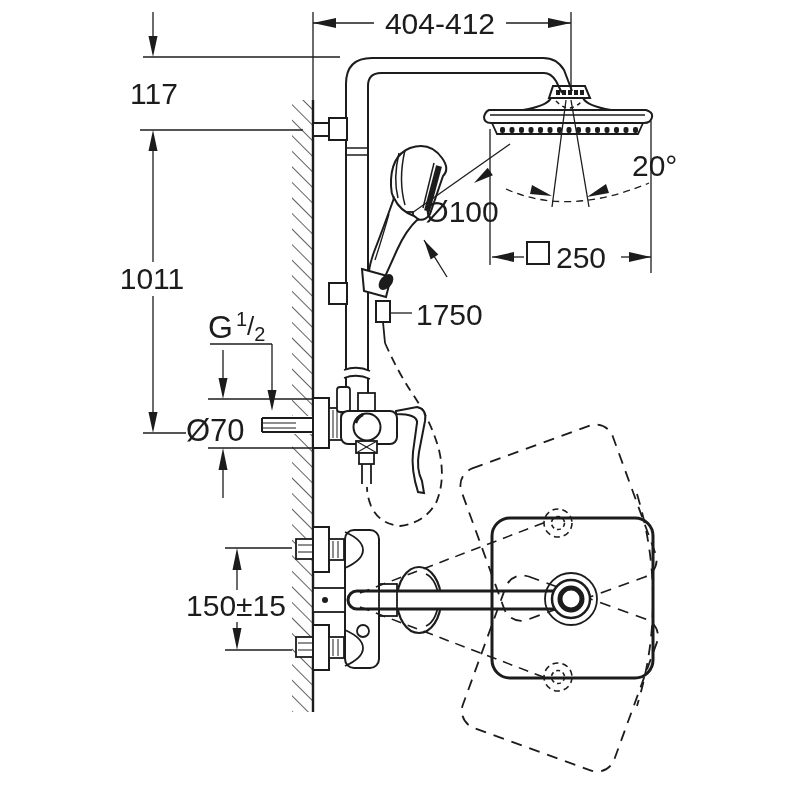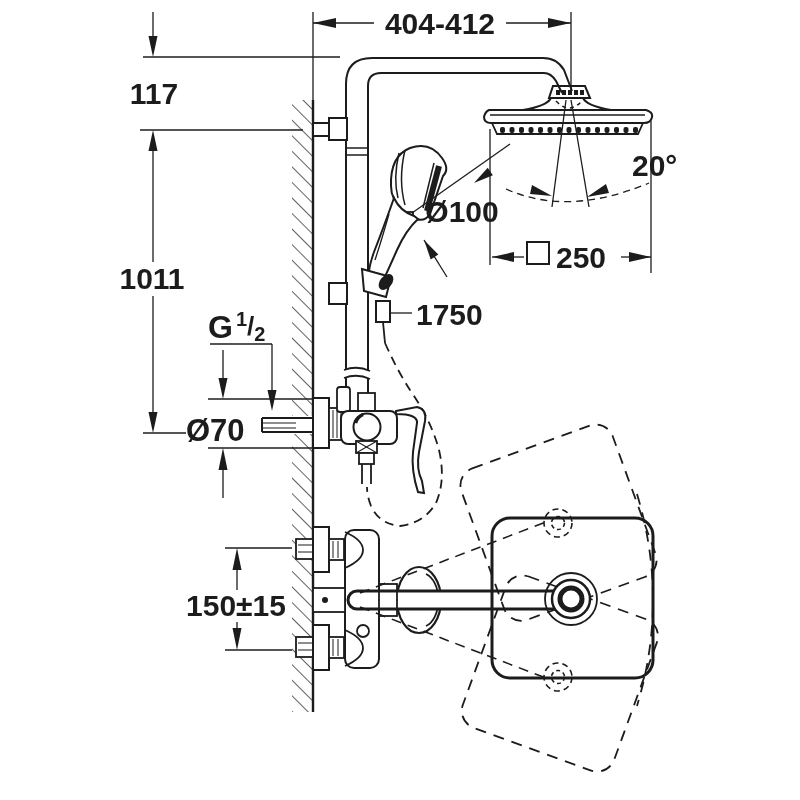--- a/index.html
+++ b/index.html
@@ -1,16 +1,16 @@
 <!DOCTYPE html>
 <html><head>
 <meta charset="utf-8">
 <style>
   html,body{margin:0;padding:0;background:#fff;}
-  .page{width:800px;height:800px;background:#fff;position:relative;overflow:hidden;font-weight:bold;}
+  .page{width:800px;height:800px;background:#fff;position:relative;overflow:hidden;}
   svg{display:block;}
   text{font-family:"Liberation Sans","DejaVu Sans",sans-serif;fill:#1c1c1c;}
   .dim{font-size:30px;}
   .dim-small{font-size:20px;}
   .dim-slash{font-size:26px;}
 </style>
 </head>
 <body>
 
 <div class="page">

